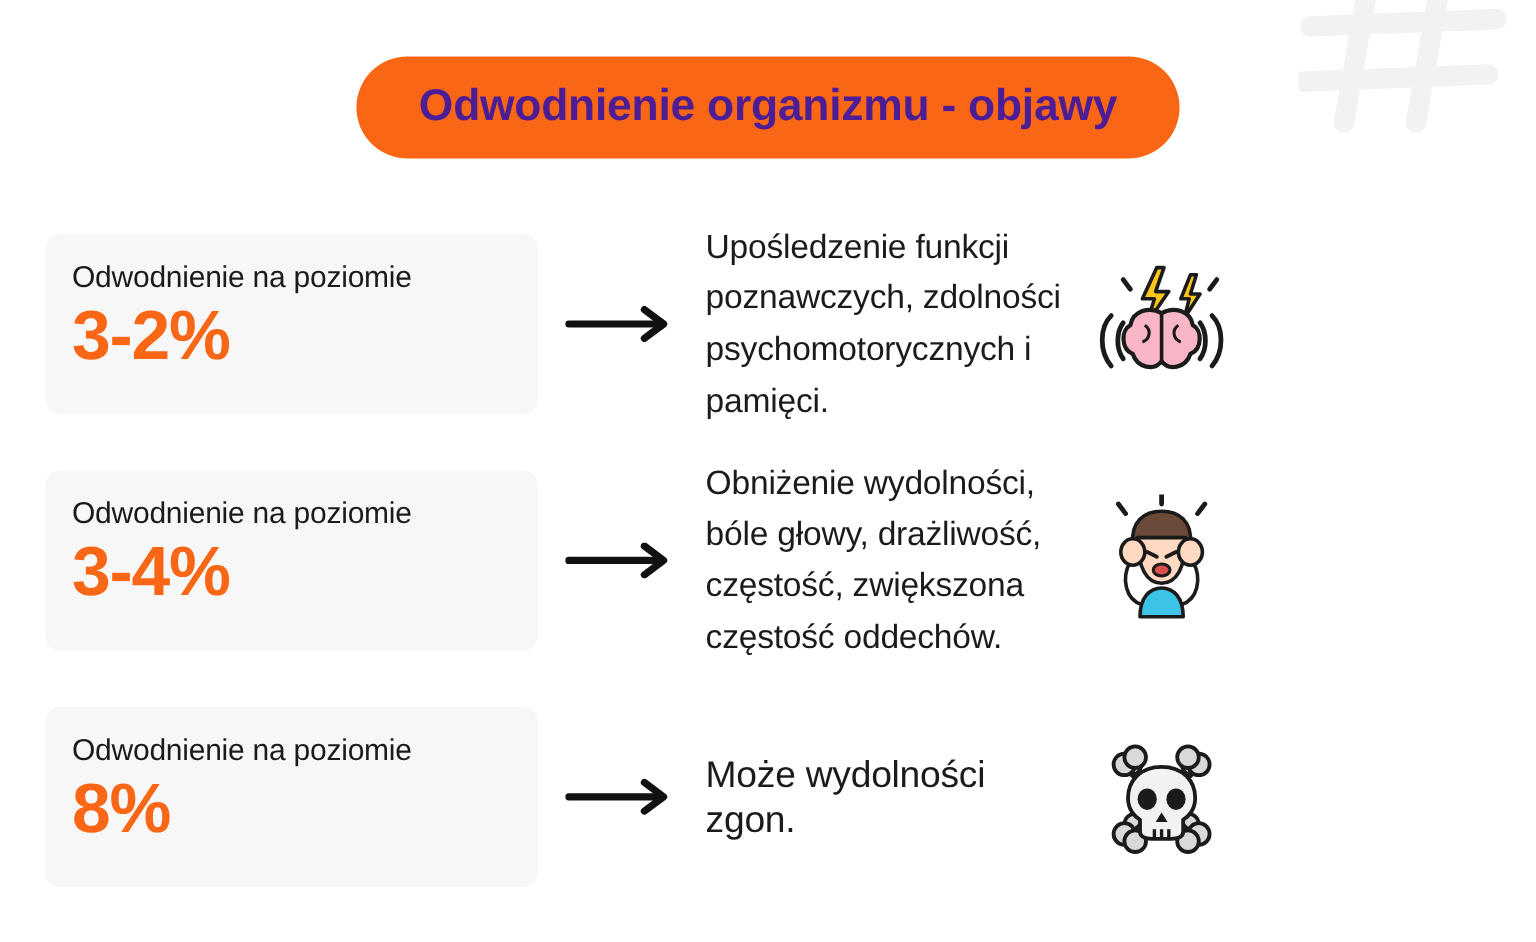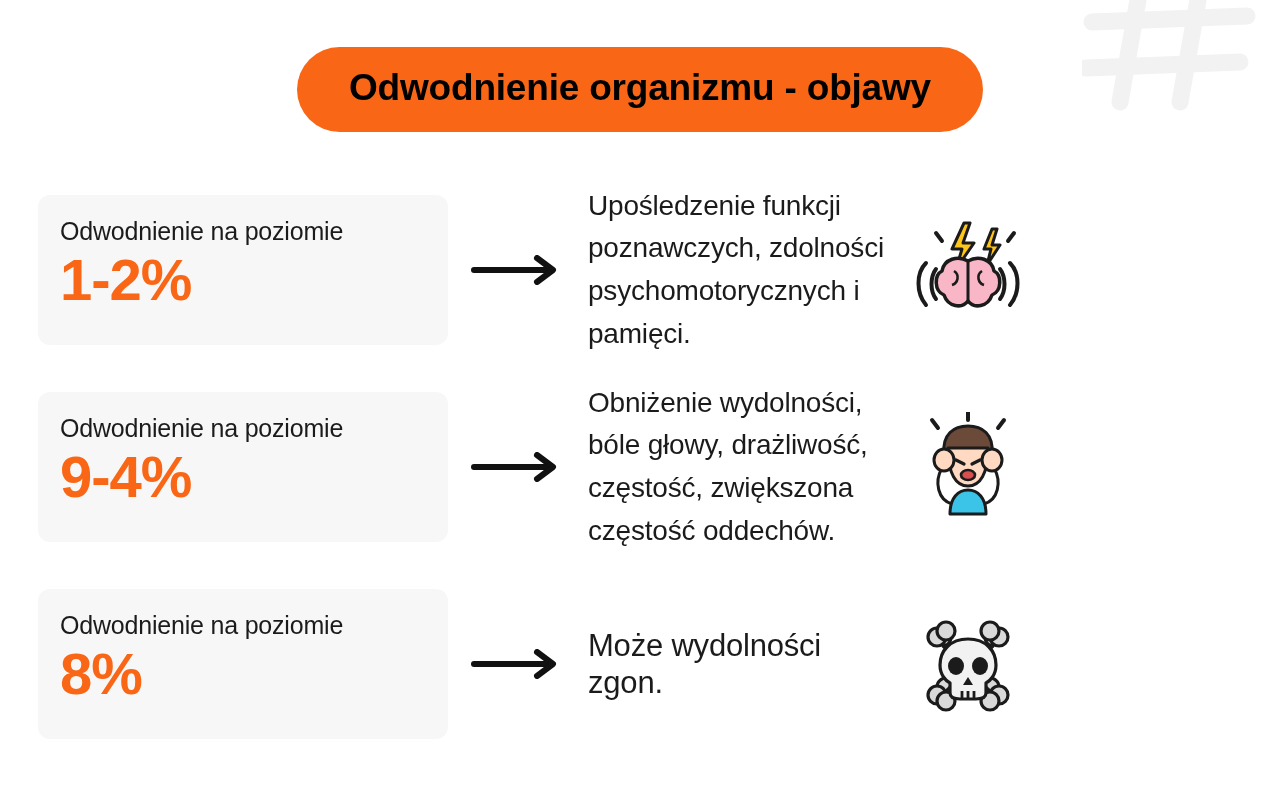--- a/index.html
+++ b/index.html
@@ -29,21 +29,21 @@
   .title-wrap {
     position: absolute;
     top: 47px;
     left: 0;
     width: 1280px;
     display: flex;
     justify-content: center;
   }
   .title-pill {
     background: #f96716;
-    color: #000000;
+    color: #4c1d95;
     border-radius: 46px;
     padding: 22px 52px 26px 52px;
     font-size: 37px;
     font-weight: bold;
     letter-spacing: -0.2px;
     line-height: 1;
     white-space: nowrap;
     box-sizing: border-box;
   }
 
@@ -133,21 +133,21 @@
 
 <div class="title-wrap">
   <div class="title-pill">Odwodnienie organizmu - objawy</div>
 </div>
 
 <div class="rows">
 
   <div class="row">
     <div class="level-card">
       <div class="level-label">Odwodnienie na poziomie</div>
-      <div class="level-value">1-2%</div>
+      <div class="level-value">3-2%</div>
     </div>
     <div class="arrow">
       <svg width="95" height="30" viewBox="0 0 95 30" aria-hidden="true">
         <line x1="3" y1="15" x2="78" y2="15" stroke="#111111" stroke-width="6" stroke-linecap="round"></line>
         <polyline points="66,3 82,15 66,27" fill="none" stroke="#111111" stroke-width="6" stroke-linecap="round" stroke-linejoin="round"></polyline>
       </svg>
     </div>
     <div class="symptom">Upośledzenie funkcji poznawczych, zdolności psychomotorycznych i pamięci.</div>
     <div class="icon-box">
       <svg width="120" height="110" viewBox="0 0 120 110" aria-hidden="true">
@@ -168,21 +168,21 @@
         <line x1="60" y1="46" x2="60" y2="88" stroke="#1b1b1b" stroke-width="3"></line>
         <path d="M46,56 C52,60 50,68 44,70" fill="none" stroke="#1b1b1b" stroke-width="2.6"></path>
         <path d="M74,56 C68,60 70,68 76,70" fill="none" stroke="#1b1b1b" stroke-width="2.6"></path>
       </svg>
     </div>
   </div>
 
   <div class="row">
     <div class="level-card">
       <div class="level-label">Odwodnienie na poziomie</div>
-      <div class="level-value">9-4%</div>
+      <div class="level-value">3-4%</div>
     </div>
     <div class="arrow">
       <svg width="95" height="30" viewBox="0 0 95 30" aria-hidden="true">
         <line x1="3" y1="15" x2="78" y2="15" stroke="#111111" stroke-width="6" stroke-linecap="round"></line>
         <polyline points="66,3 82,15 66,27" fill="none" stroke="#111111" stroke-width="6" stroke-linecap="round" stroke-linejoin="round"></polyline>
       </svg>
     </div>
     <div class="symptom">Obniżenie wydolności, bóle głowy, drażliwość, częstość, zwiększona częstość oddechów.</div>
     <div class="icon-box">
       <svg width="120" height="110" viewBox="0 0 120 110" aria-hidden="true">

